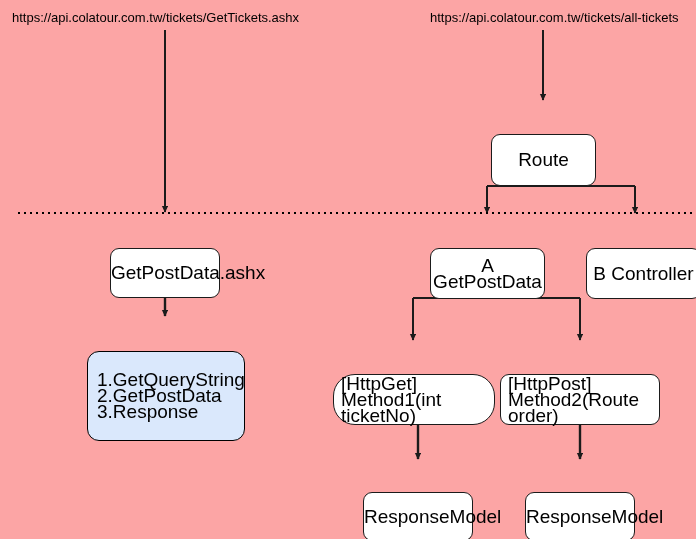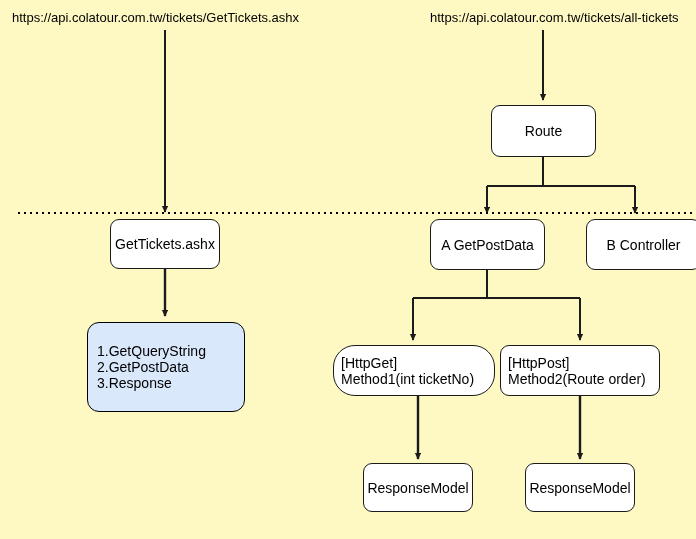--- a/index.html
+++ b/index.html
@@ -9,42 +9,43 @@
     background: #ffffff;
   }
   body {
     font-family: "Liberation Sans", sans-serif;
     -webkit-font-smoothing: antialiased;
   }
   #canvas {
     position: relative;
     width: 696px;
     height: 539px;
-    background: #fef9c3;
+    background: #fca5a5;
     overflow: hidden;
   }
   svg.layer {
     position: absolute;
     left: 0;
     top: 0;
     width: 696px;
     height: 539px;
     pointer-events: none;
   }
   .node {
     position: absolute;
     box-sizing: border-box;
     display: flex;
     align-items: center;
     background: #ffffff;
     border: 1px solid #1b1b1b;
     color: #000000;
-    font-size: 14px;
+    font-size: 19px;
     line-height: 16px;
     white-space: pre-line;
+    margin-top: 29px;
   }
   .node.rounded {
     border-radius: 9px;
   }
   .node.square {
     border-radius: 12px;
     border-width: 1.4px;
   }
   .node .node-label {
     display: block;
@@ -120,21 +121,21 @@
     </g>
 
     <line x1="18" y1="213" x2="692" y2="213" stroke="#000000" stroke-width="2.2" stroke-dasharray="2 4" stroke-linecap="butt"></line>
   </svg>
 
   <div class="caption" style="left:12px; top:9px;">https://api.colatour.com.tw/tickets/GetTickets.ashx</div>
 
   <div class="caption" style="left:406px; top:9px;margin-left:24px;">https://api.colatour.com.tw/tickets/all-tickets</div>
 
   <div class="node rounded center" style="left:110px; top:219px; width:110px; height:50px;">
-    <span class="node-label">GetTickets.ashx</span>
+    <span class="node-label">GetPostData.ashx</span>
   </div>
 
   <div class="node square fill-blue left" style="left:87px; top:322px; width:158px; height:90px;">
     <span class="node-label">1.GetQueryString
 2.GetPostData
 3.Response</span>
   </div>
 
   <div class="node rounded center" style="left:491px; top:105px; width:105px; height:52px;">
     <span class="node-label">Route</span>

